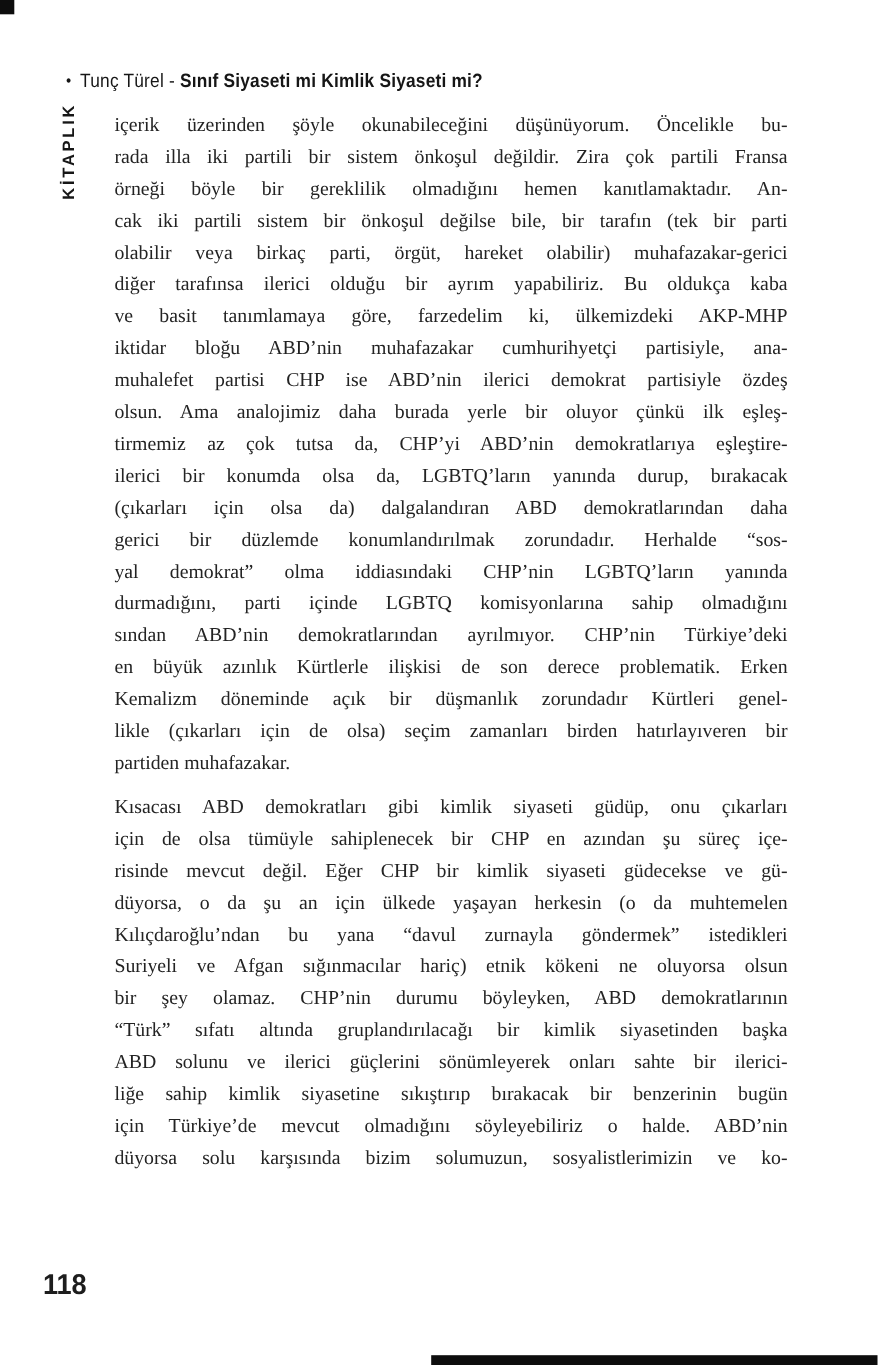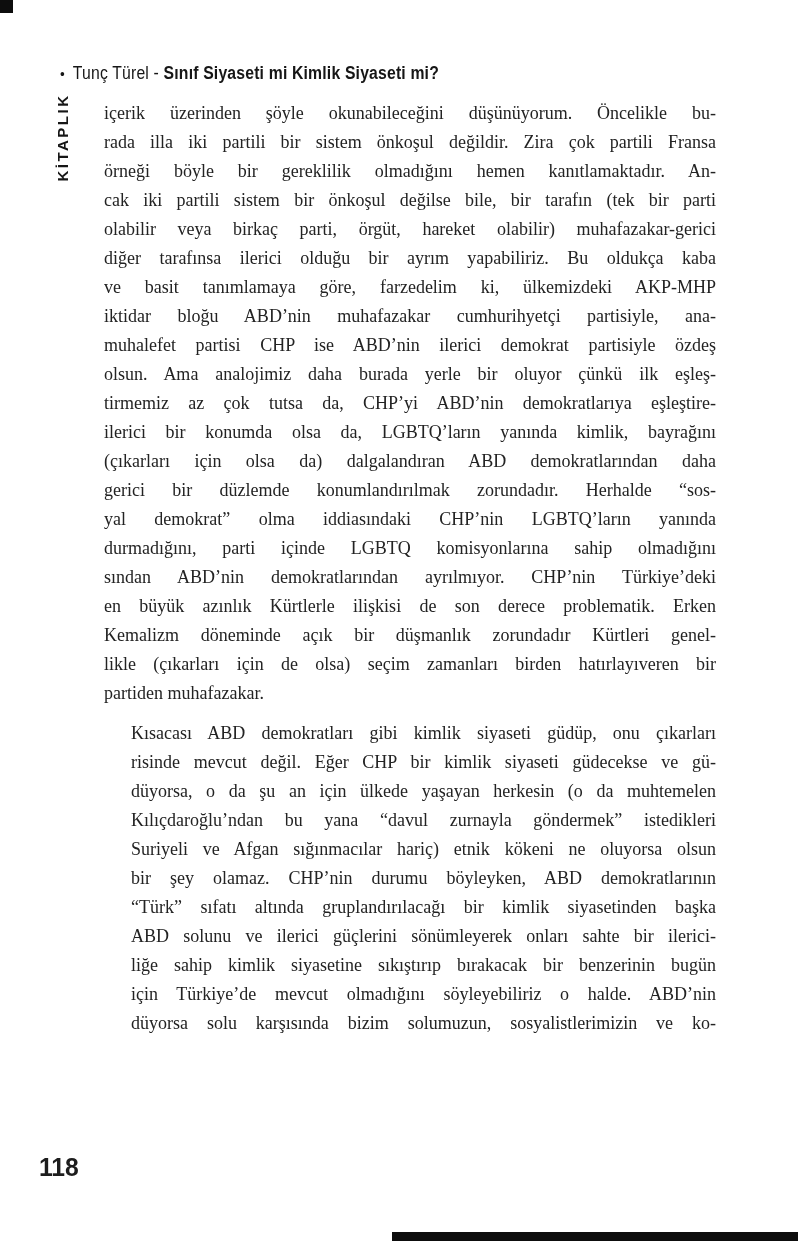--- a/index.html
+++ b/index.html
@@ -37,21 +37,21 @@
     text-align:center;line-height:17px;
     white-space:nowrap;
   }
   .textblock{
     position:absolute;left:104px;top:99px;width:612px;
     color:#232323;
     font-size:18px;
     line-height:29px;
   }
   .para{margin:0;padding:0;}
-  .para + .para{margin-top:11px;margin-left:27px;}
+  .para + .para{margin-top:11px;}
   .jline{
     text-align:justify;
     text-align-last:justify;
     white-space:normal;
     height:29px;overflow:visible;
   }
   .jline.lastline{text-align-last:left;}
   .page-number{
     position:absolute;left:39px;top:1152px;
     font-family:"Liberation Sans", sans-serif;
@@ -79,33 +79,34 @@
         <div class="jline">rada illa iki partili bir sistem önkoşul değildir. Zira çok partili Fransa</div>
         <div class="jline">örneği böyle bir gereklilik olmadığını hemen kanıtlamaktadır. An-</div>
         <div class="jline">cak iki partili sistem bir önkoşul değilse bile, bir tarafın (tek bir parti</div>
         <div class="jline">olabilir veya birkaç parti, örgüt, hareket olabilir) muhafazakar-gerici</div>
         <div class="jline">diğer tarafınsa ilerici olduğu bir ayrım yapabiliriz. Bu oldukça kaba</div>
         <div class="jline">ve basit tanımlamaya göre, farzedelim ki, ülkemizdeki AKP-MHP</div>
         <div class="jline">iktidar bloğu ABD’nin muhafazakar cumhurihyetçi partisiyle, ana-</div>
         <div class="jline">muhalefet partisi CHP ise ABD’nin ilerici demokrat partisiyle özdeş</div>
         <div class="jline">olsun. Ama analojimiz daha burada yerle bir oluyor çünkü ilk eşleş-</div>
         <div class="jline">tirmemiz az çok tutsa da, CHP’yi ABD’nin demokratlarıya eşleştire-</div>
-        <div class="jline">ilerici bir konumda olsa da, LGBTQ’ların yanında kimlik, bayrağını</div>
+        <div class="jline">ilerici bir konumda olsa da, LGBTQ’ların yanında durup, bırakacak</div>
         <div class="jline">(çıkarları için olsa da) dalgalandıran ABD demokratlarından daha</div>
         <div class="jline">gerici bir düzlemde konumlandırılmak zorundadır. Herhalde “sos-</div>
         <div class="jline">yal demokrat” olma iddiasındaki CHP’nin LGBTQ’ların yanında</div>
         <div class="jline">durmadığını, parti içinde LGBTQ komisyonlarına sahip olmadığını</div>
         <div class="jline">sından ABD’nin demokratlarından ayrılmıyor. CHP’nin Türkiye’deki</div>
         <div class="jline">en büyük azınlık Kürtlerle ilişkisi de son derece problematik. Erken</div>
         <div class="jline">Kemalizm döneminde açık bir düşmanlık zorundadır Kürtleri genel-</div>
         <div class="jline">likle (çıkarları için de olsa) seçim zamanları birden hatırlayıveren bir</div>
         <div class="jline lastline">partiden muhafazakar.</div>
       </div>
     <div class="para">
         <div class="jline">Kısacası ABD demokratları gibi kimlik siyaseti güdüp, onu çıkarları</div>
+        <div class="jline">için de olsa tümüyle sahiplenecek bir CHP en azından şu süreç içe-</div>
         <div class="jline">risinde mevcut değil. Eğer CHP bir kimlik siyaseti güdecekse ve gü-</div>
         <div class="jline">düyorsa, o da şu an için ülkede yaşayan herkesin (o da muhtemelen</div>
         <div class="jline">Kılıçdaroğlu’ndan bu yana “davul zurnayla göndermek” istedikleri</div>
         <div class="jline">Suriyeli ve Afgan sığınmacılar hariç) etnik kökeni ne oluyorsa olsun</div>
         <div class="jline">bir şey olamaz. CHP’nin durumu böyleyken, ABD demokratlarının</div>
         <div class="jline">“Türk” sıfatı altında gruplandırılacağı bir kimlik siyasetinden başka</div>
         <div class="jline">ABD solunu ve ilerici güçlerini sönümleyerek onları sahte bir ilerici-</div>
         <div class="jline">liğe sahip kimlik siyasetine sıkıştırıp bırakacak bir benzerinin bugün</div>
         <div class="jline">için Türkiye’de mevcut olmadığını söyleyebiliriz o halde. ABD’nin</div>
         <div class="jline">düyorsa solu karşısında bizim solumuzun, sosyalistlerimizin ve ko-</div>

